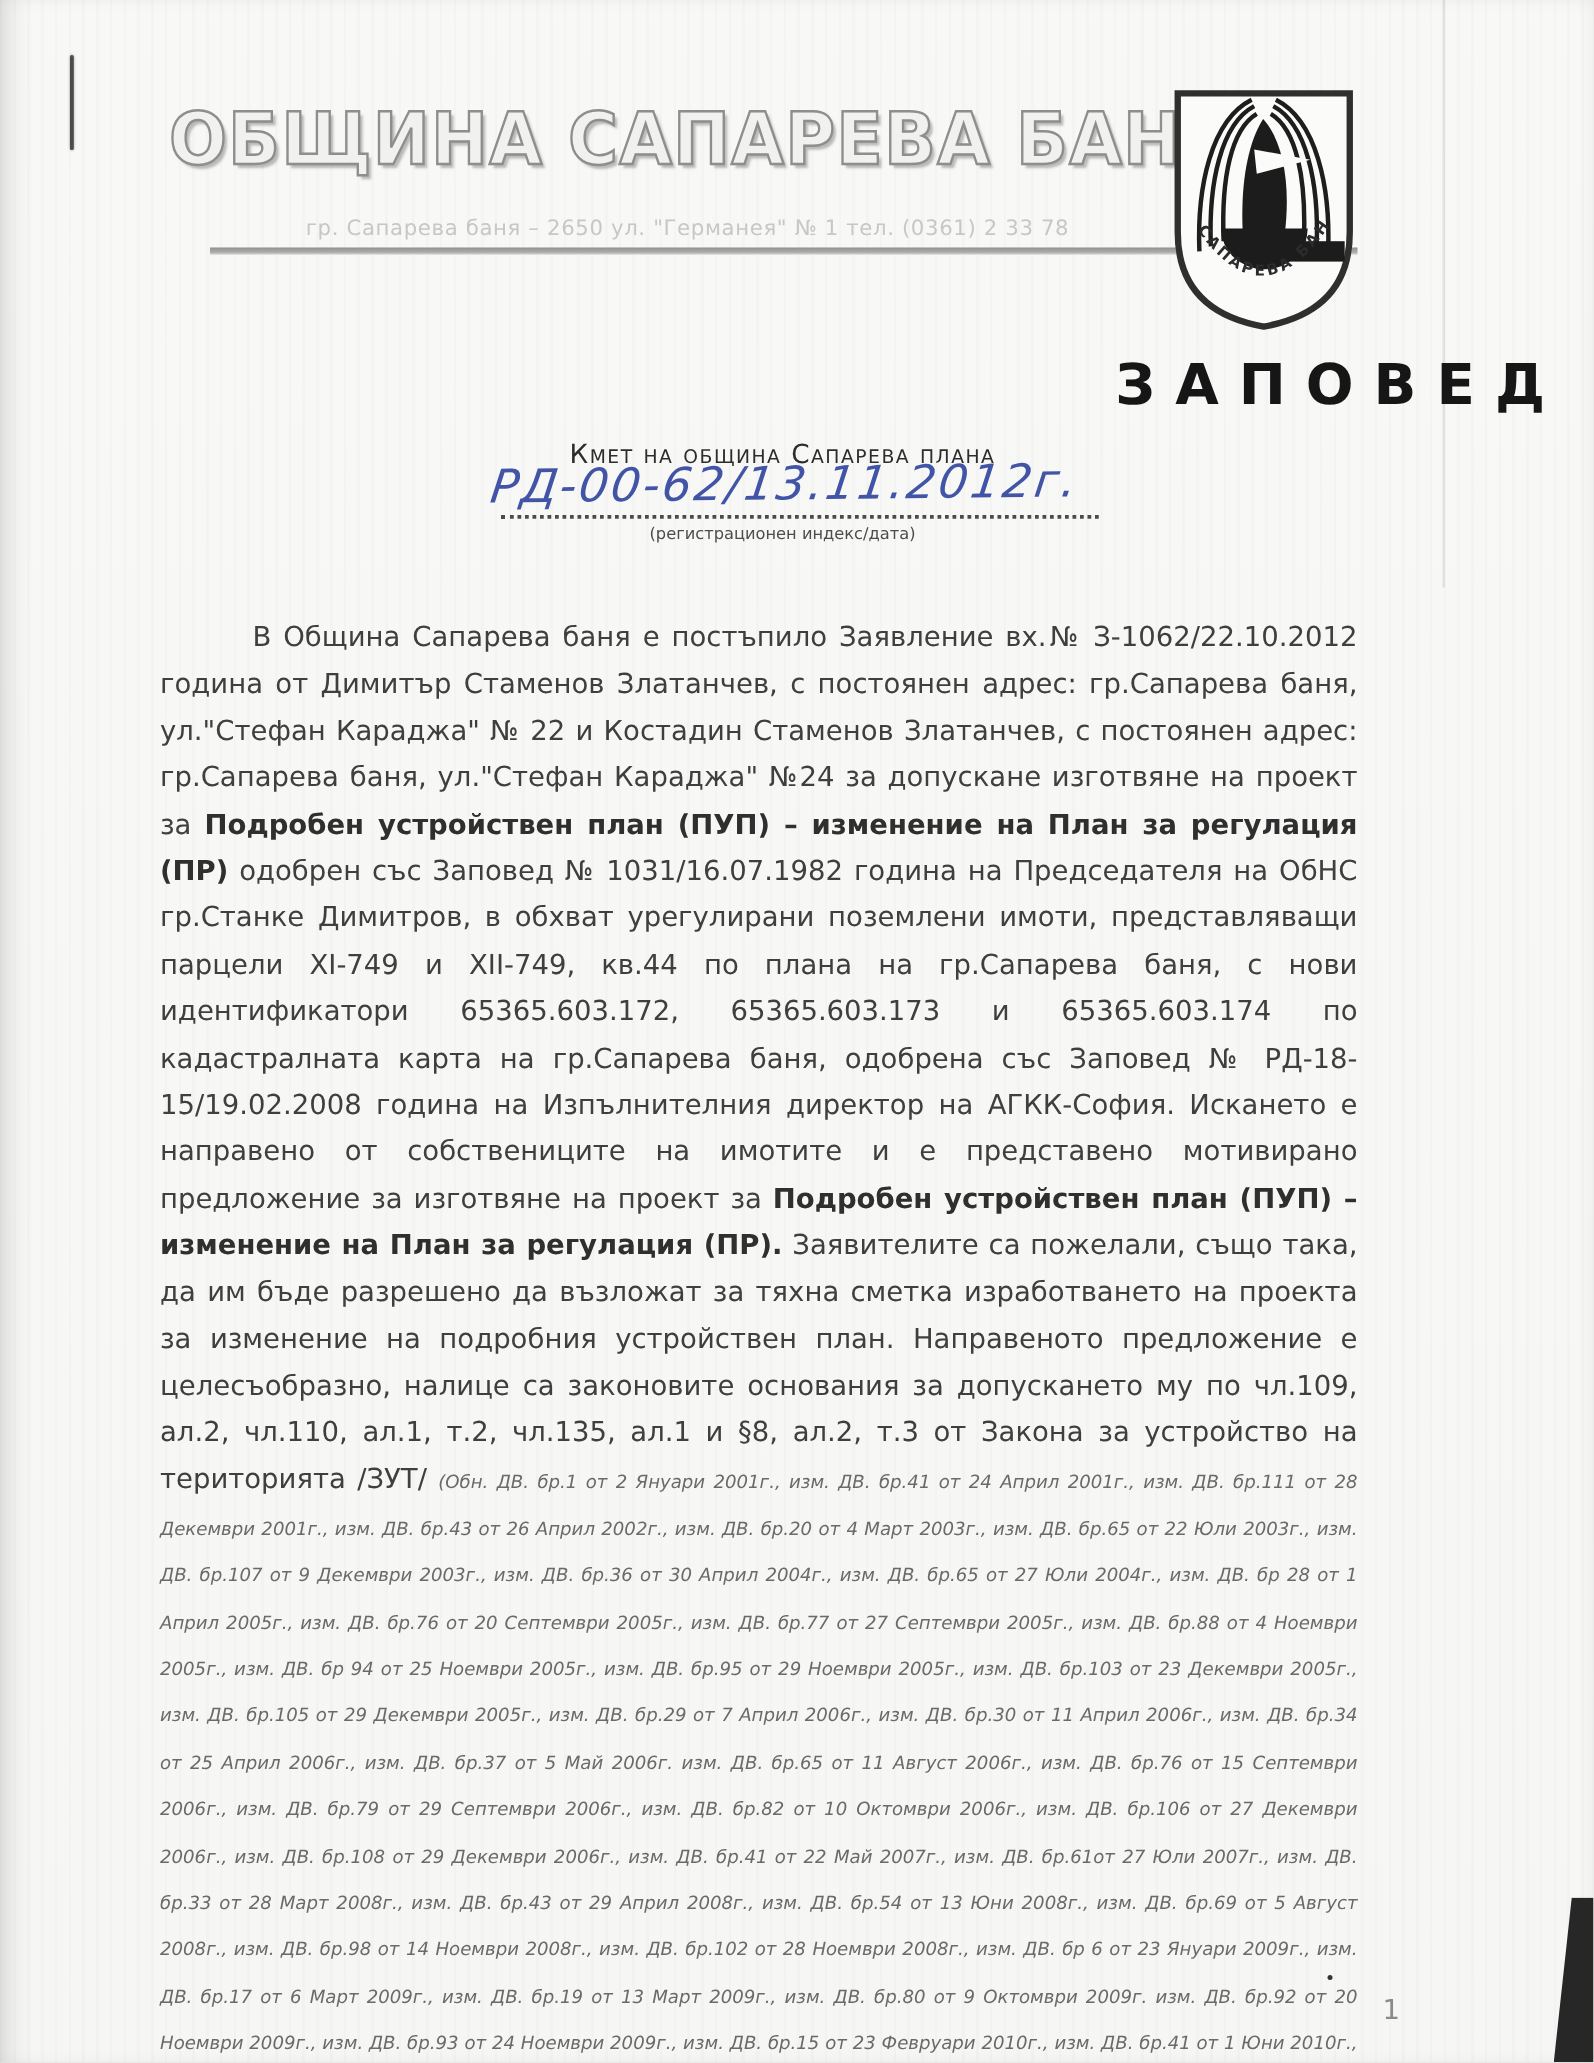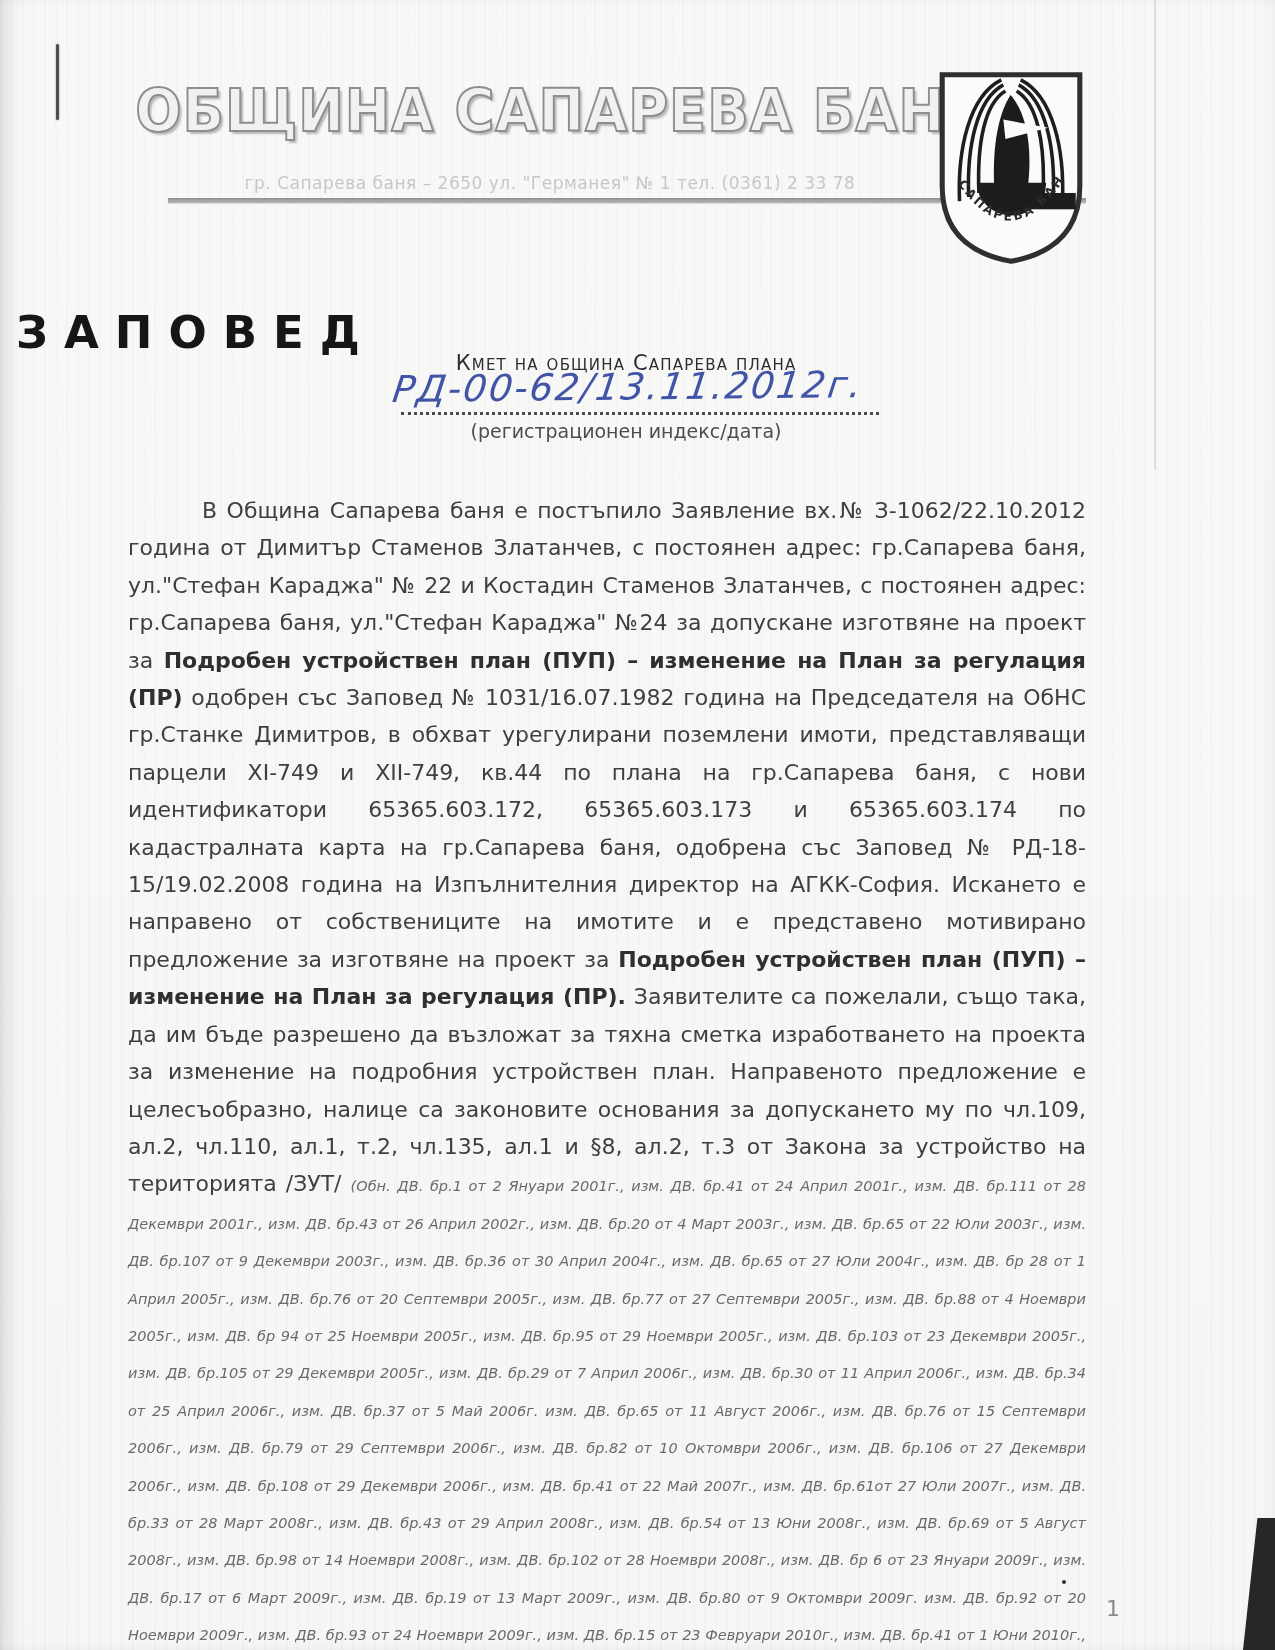--- a/index.html
+++ b/index.html
@@ -37,41 +37,41 @@
   }
   .header-rule{
     position:absolute;left:168px;top:198px;width:918px;height:5px;
     background:linear-gradient(#8f8f8d,#b8b8b6);
     box-shadow:0 1px 0 #dcdcda;
   }
   .seal{position:absolute;left:932px;top:68px;width:158px;height:200px;}
 
   
   .order-title{
-    position:absolute;left:0;top:306px;width:1252px;text-align:left;
+    position:absolute;left:0;top:281px;width:1252px;text-align:right;
     font-size:45px;font-weight:bold;letter-spacing:16px;color:#161616;
     text-indent:16px;
   }
   .order-subtitle{
     position:absolute;left:0;top:351px;width:1252px;text-align:center;
     font-variant:small-caps;font-size:21px;letter-spacing:1.2px;color:#2d2d2d;
   }
   .reg-dotted{
     position:absolute;left:401px;top:376px;width:478px;height:36px;
     border-bottom:3px dotted #4b4b4b;
   }
   .reg-handwritten{
     position:absolute;left:390px;top:368px;
     font-size:37px;font-style:italic;letter-spacing:2px;color:#4254a6;
     transform:skewX(-8deg) rotate(-0.6deg);transform-origin:left bottom;
     white-space:nowrap;
   }
   .reg-caption{
     position:absolute;left:0;top:420px;width:1252px;text-align:center;
-    font-size:19px;color:#4d4d4d;
+    font-size:13px;color:#4d4d4d;
   }
 
   
   .doc-body{position:absolute;left:128px;top:492px;width:958px;text-align:justify;}
   .para1{font-size:22px;line-height:37.4px;text-indent:74px;margin:0;}
   .seg{color:inherit;}
   .seg-normal{color:#3f3f3f;}
   .seg-bold{font-weight:bold;color:#2f2f2f;}
   .seg-small{font-size:14.5px;line-height:23px;font-style:italic;color:#6a6a6a;}
 

